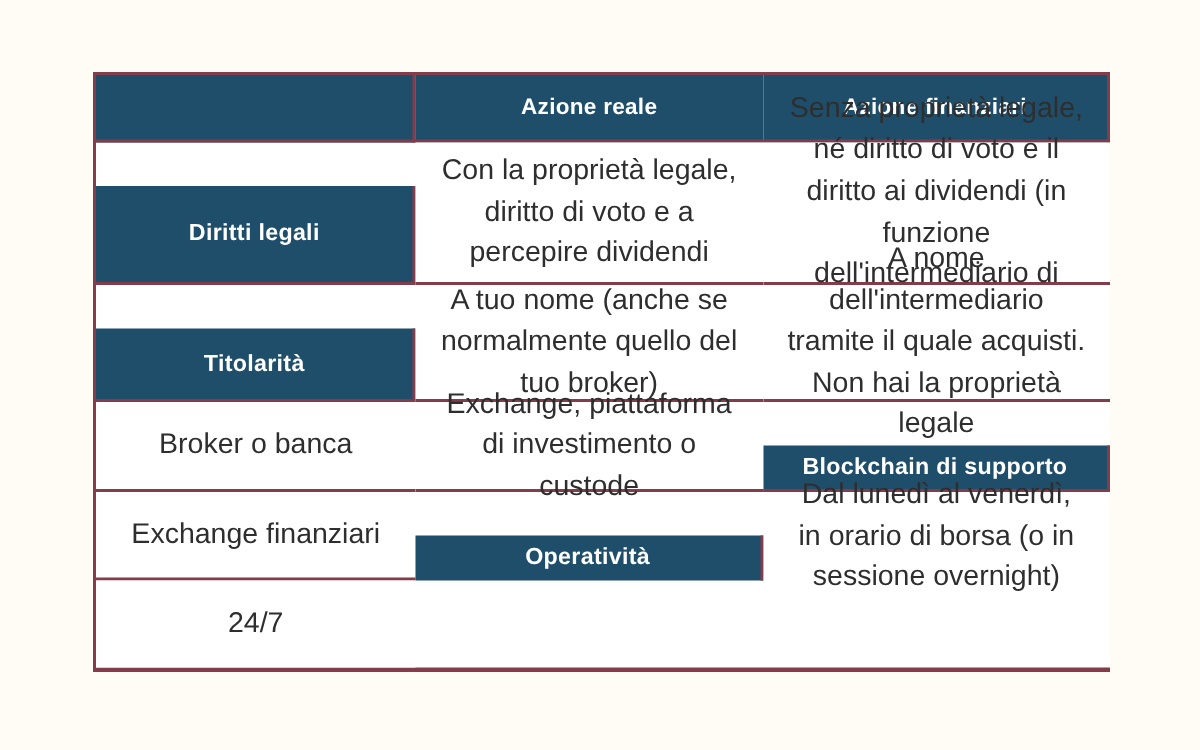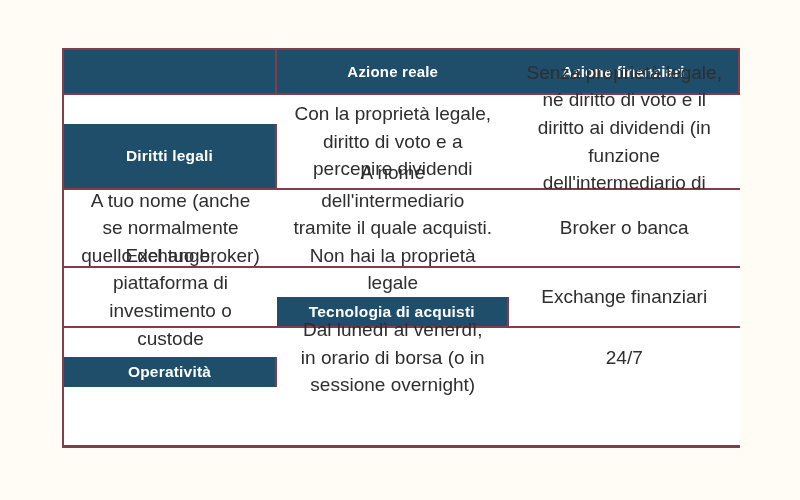--- a/index.html
+++ b/index.html
@@ -70,27 +70,28 @@
   <div class="compare-table">
 
     <div class="cell head-cell head-corner"></div>
     <div class="cell head-cell">Azione reale</div>
     <div class="cell head-cell head-edge">Azione finanziari</div>
 
     <div class="cell label-cell">Diritti legali</div>
     <div class="cell body-cell">Con la proprietà legale, diritto di voto e a percepire dividendi</div>
     <div class="cell body-cell">Senza proprietà legale, né diritto di voto e il diritto ai dividendi (in funzione dell'intermediario di acquisto)</div>
 
+    <div class="cell label-cell">Titolarità</div>
     <div class="cell body-cell">A tuo nome (anche se normalmente quello del tuo broker)</div>
     <div class="cell body-cell">A nome dell'intermediario tramite il quale acquisti. Non hai la proprietà legale</div>
 
     <div class="cell body-cell">Broker o banca</div>
     <div class="cell body-cell">Exchange, piattaforma di investimento o custode</div>
 
-    <div class="cell label-cell">Tecnologia di acquisti</div>
+    <div class="cell label-cell">Blockchain di supporto</div>
     <div class="cell body-cell">Exchange finanziari</div>
 
     <div class="cell label-cell row-last">Operatività</div>
     <div class="cell body-cell row-last">Dal lunedì al venerdì, in orario di borsa (o in sessione overnight)</div>
     <div class="cell body-cell row-last">24/7</div>
 
   </div>
 </div>
 
 </body></html>

